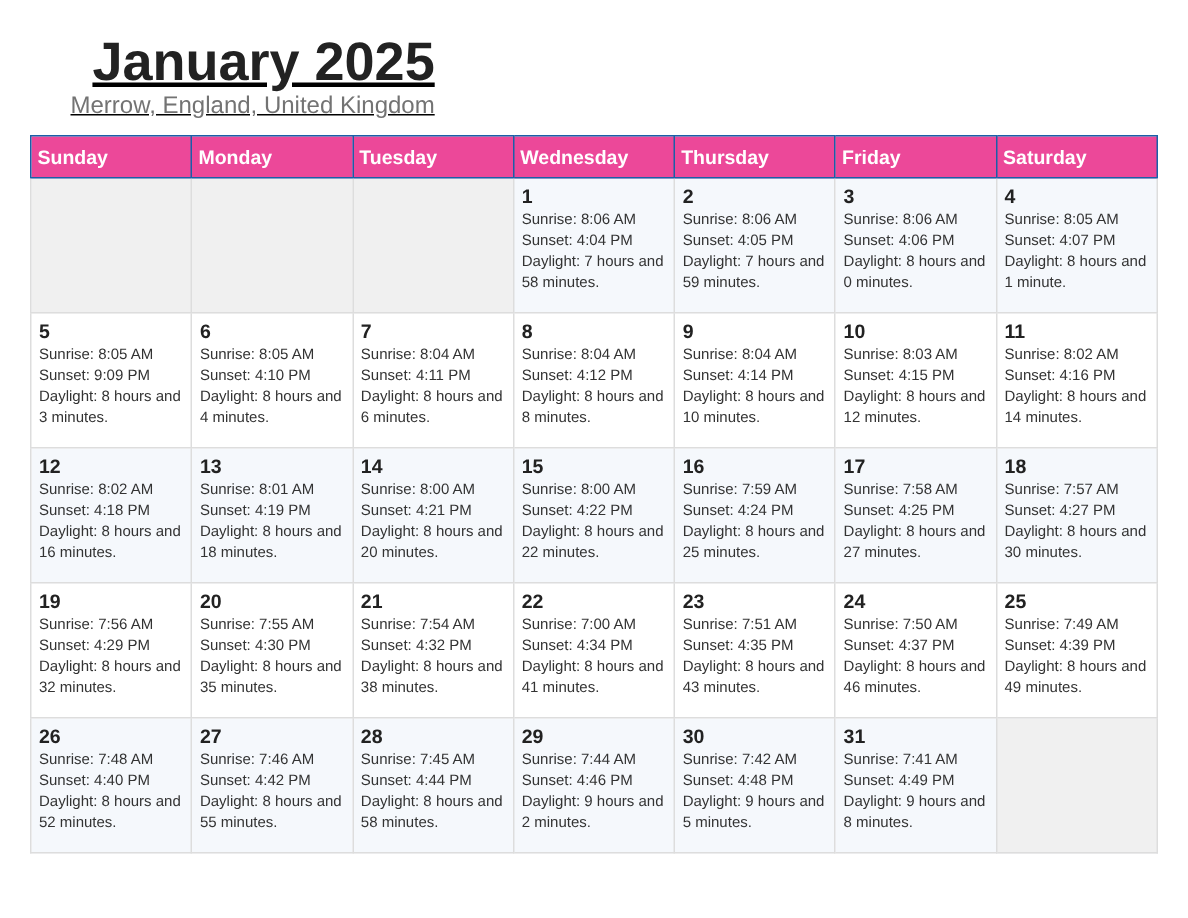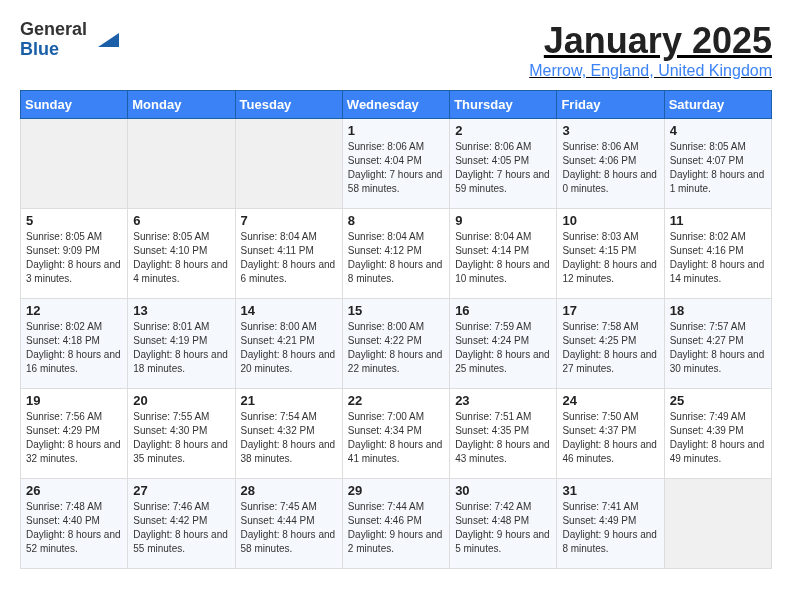--- a/index.html
+++ b/index.html
@@ -44,29 +44,30 @@
       text-align: right;
       text-decoration: underline;
     }
     .calendar-title {
       font-size: 36px;
       font-weight: bold;
       color: #222;
     }
     .calendar-subtitle {
       font-size: 16px;
-      color: #3b82f6;
+      color: #737373;
+      margin-left: 27px;
     }
     table {
       width: 100%;
       border-collapse: collapse;
       table-layout: fixed;
     }
     thead tr {
-      background-color: #3b82f6;
+      background-color: #ec4899;
     }
     thead th {
       color: #fff;
       font-size: 13px;
       font-weight: bold;
       padding: 6px 4px;
       text-align: left;
       border: 1px solid #1a5fa8;
     }
     tbody tr {
@@ -95,29 +96,20 @@
       color: #333;
     }
     .empty-cell {
       background: #f0f0f0;
     }
   </style>
 </head>
 <body>
 
 <div class="header">
-  <div class="logo">
-    <div class="logo-text">
-      <span class="logo-general">General</span>
-      <span class="logo-blue">Blue</span>
-    </div>
-    <svg class="logo-icon" viewBox="0 0 40 40">
-      <polygon points="10,30 40,10 40,30" fill="#1a5fa8"></polygon>
-    </svg>
-  </div>
   <div class="title-block">
     <div class="calendar-title">January 2025</div>
     <div class="calendar-subtitle">Merrow, England, United Kingdom</div>
   </div>
 </div>
 
 <table>
   <thead>
     <tr>
     <th>Sunday</th>

